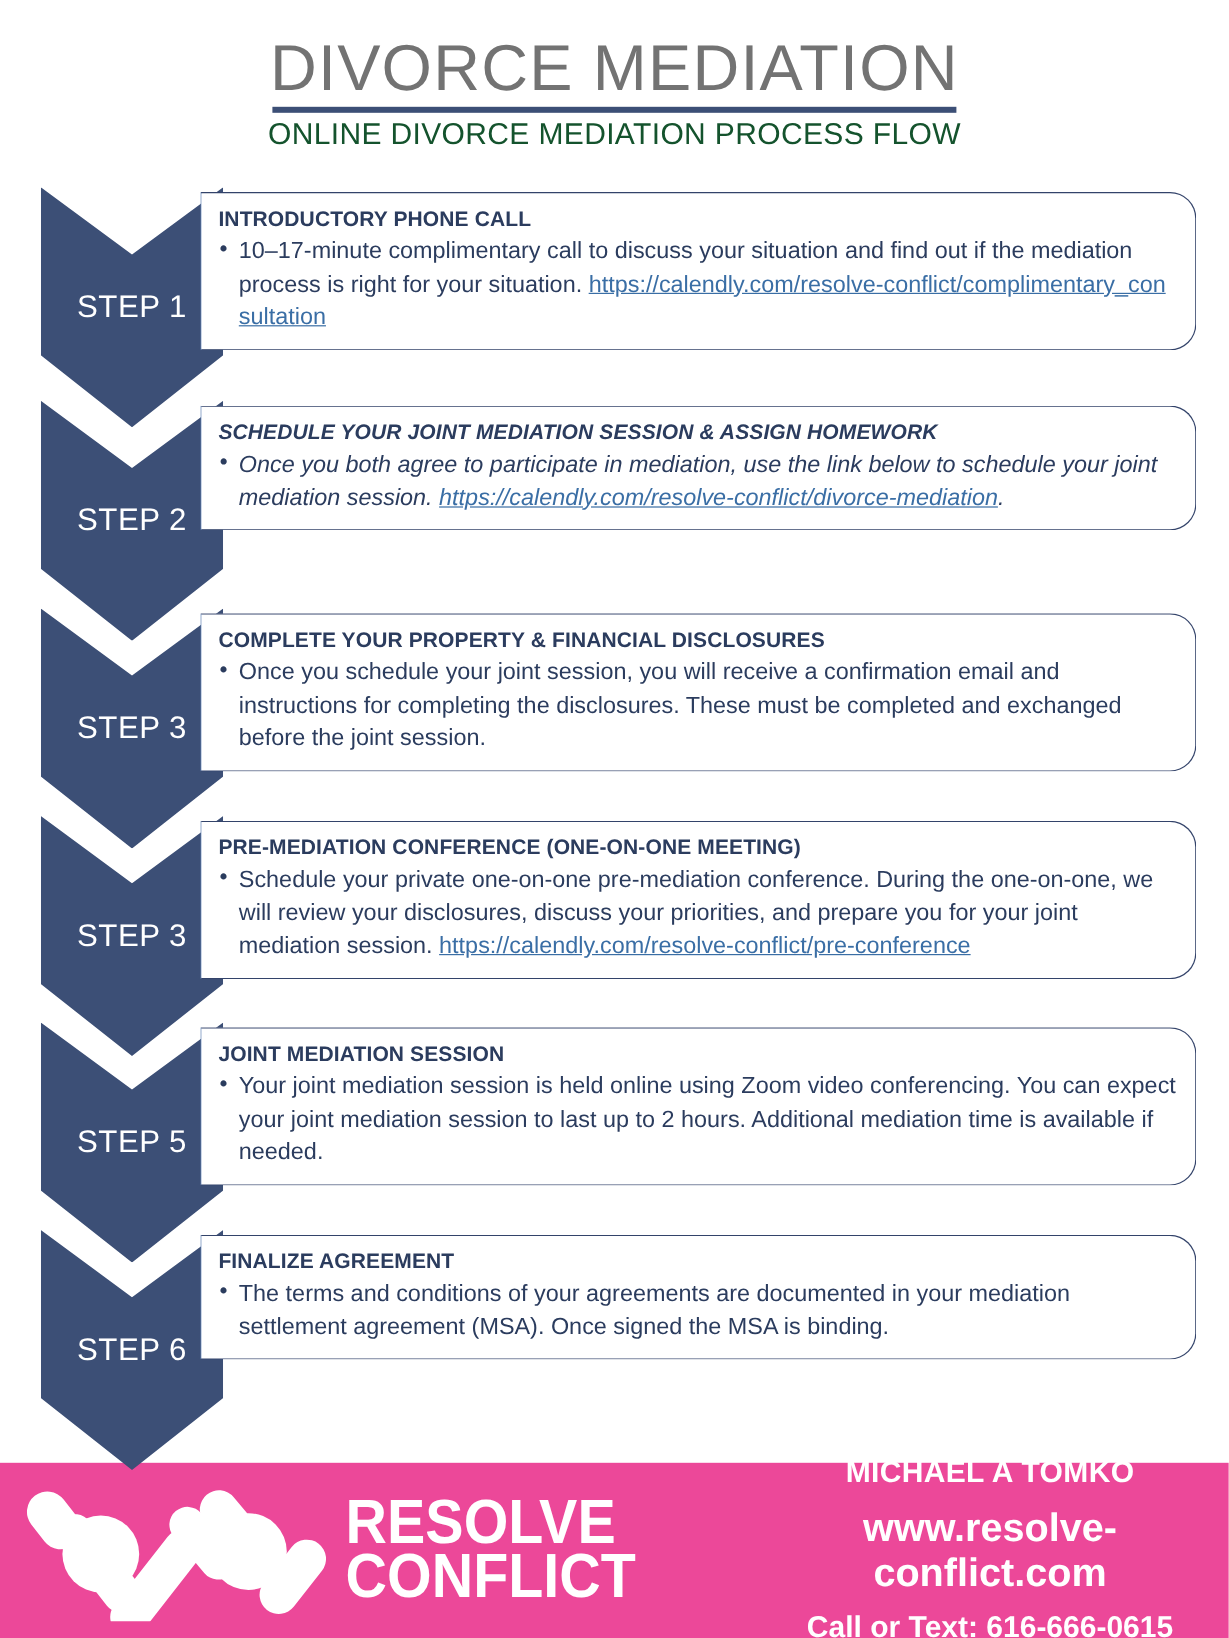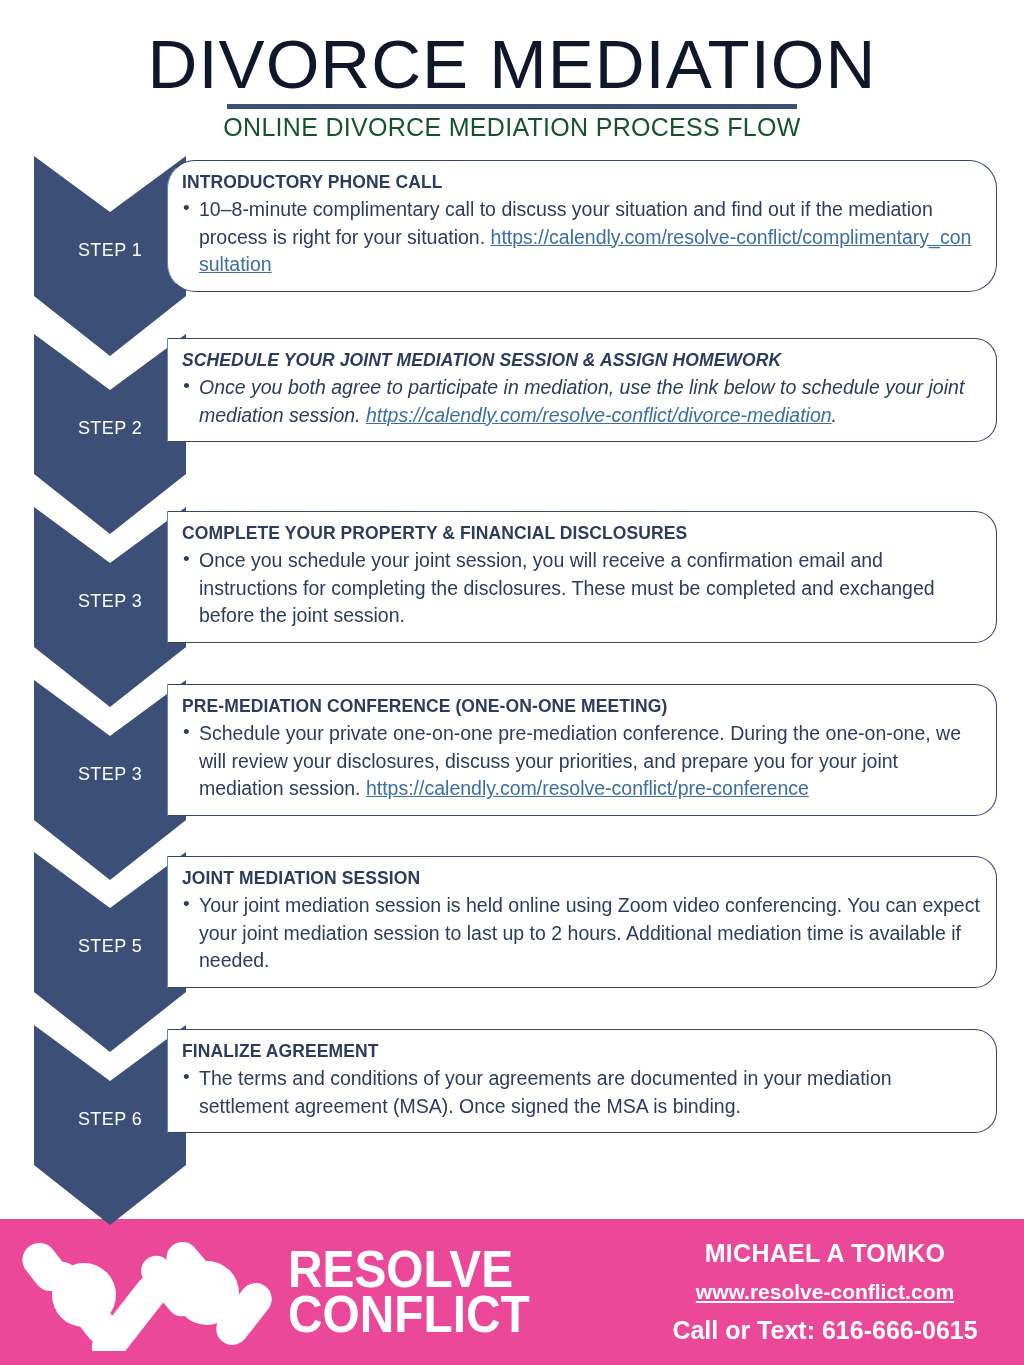--- a/index.html
+++ b/index.html
@@ -21,24 +21,24 @@
 
   
   .header {
     position: absolute;
     top: 0; left: 0;
     width: 1024px;
     padding-top: 30px;
     text-align: center;
   }
   .header-title {
-    font-size: 69px;
+    font-size: 54px;
     font-weight: 400;
     letter-spacing: 1px;
-    color: #0f172a;
+    color: #737373;
     line-height: 1.02;
     font-family: "Liberation Sans", sans-serif;
   }
   .header-rule {
     width: 570px;
     height: 5px;
     background: #3c4f76;
     margin: 4px auto 4px auto;
   }
   .header-subtitle {
@@ -74,21 +74,21 @@
     -webkit-clip-path: polygon(0% 0%, 50% 28%, 100% 0%, 100% 70%, 50% 100%, 0% 70%);
     clip-path: polygon(0% 0%, 50% 28%, 100% 0%, 100% 70%, 50% 100%, 0% 70%);
     z-index: 1;
   }
   .chev-label {
     position: absolute;
     left: 34px;
     width: 152px;
     text-align: center;
     color: #ffffff;
-    font-size: 18px;
+    font-size: 26px;
     font-weight: 400;
     letter-spacing: 0.4px;
     z-index: 3;
     pointer-events: none;
   }
 
   
   .card {
     position: absolute;
     left: 167px;
@@ -164,23 +164,22 @@
     color: #ffffff;
     padding-right: 14px;
   }
   .contact-name {
     font-size: 25px;
     font-weight: bold;
     letter-spacing: 0.3px;
     margin-bottom: 12px;
   }
   .contact-web {
-    font-size: 21px;
-    font-weight: bold;
-    text-decoration: underline;
+    font-size: 33px;
+    font-weight: bold;
     margin-bottom: 12px;
   }
   .contact-phone {
     font-size: 25px;
     font-weight: bold;
   }
 </style>
 </head>
 <body>
 
@@ -190,25 +189,25 @@
     <div class="header-title">DIVORCE MEDIATION</div>
     <div class="header-rule"></div>
     <div class="header-subtitle">ONLINE DIVORCE MEDIATION PROCESS FLOW</div>
   </div>
 
   <div class="steps">
 
     <div class="step" style="top:0px;">
       <div class="chev" style="top:0px;height:200px;"></div>
       <div class="chev-label" style="top:84px;">STEP 1</div>
-      <div class="card" style="top:4px;border-radius:28px;">
+      <div class="card" style="top:4px;">
         <div class="card-title">INTRODUCTORY PHONE CALL</div>
         <div class="card-body">
           <span class="bullet">•</span>
-          <span>10–8-minute complimentary call to discuss your situation and find out if the mediation process is right for your situation. </span><a class="lnk">https://calendly.com/resolve-conflict/complimentary_consultation</a><span></span>
+          <span>10–17-minute complimentary call to discuss your situation and find out if the mediation process is right for your situation. </span><a class="lnk">https://calendly.com/resolve-conflict/complimentary_consultation</a><span></span>
         </div>
       </div>
     </div>
 
     <div class="step" style="top:178px;">
       <div class="chev" style="top:0px;height:200px;"></div>
       <div class="chev-label" style="top:84px;">STEP 2</div>
       <div class="card" style="top:4px;font-style:italic;">
         <div class="card-title">SCHEDULE YOUR JOINT MEDIATION SESSION &amp; ASSIGN HOMEWORK</div>
         <div class="card-body">

